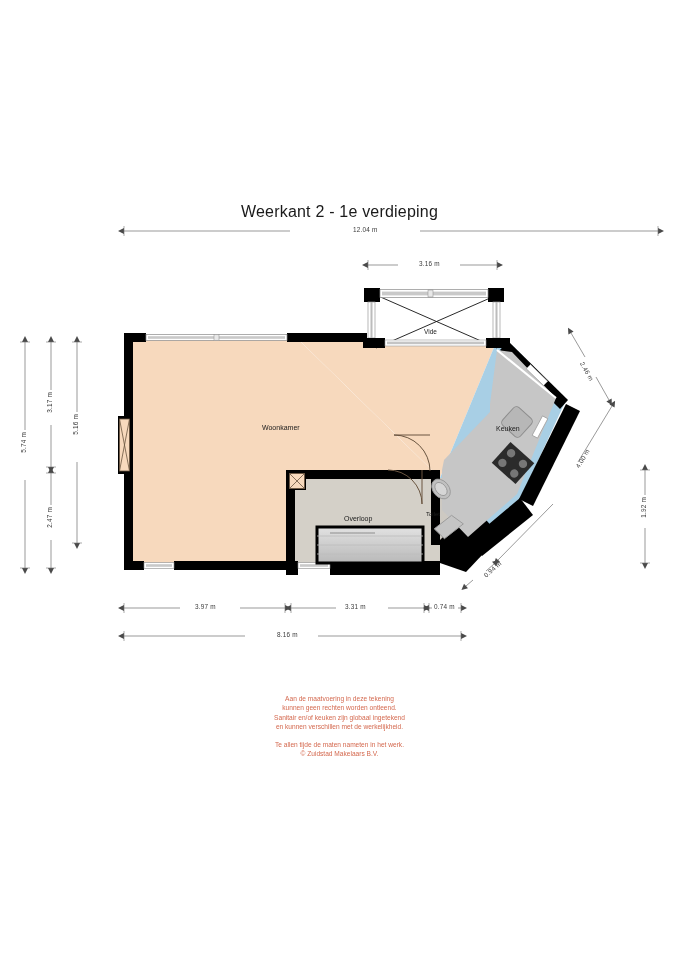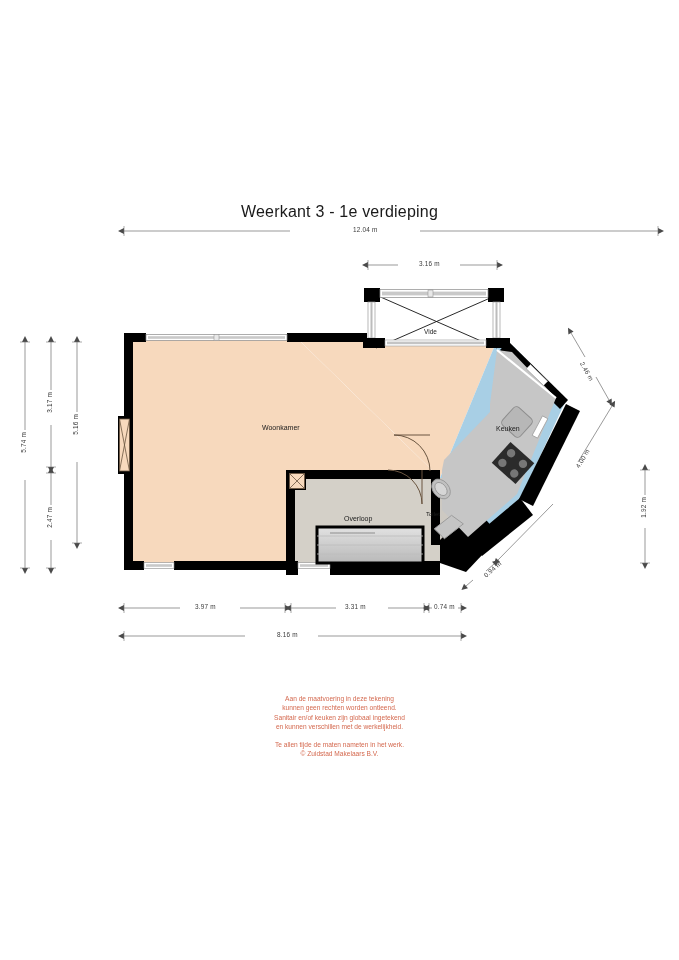--- a/index.html
+++ b/index.html
@@ -32,21 +32,21 @@
   }
   #footer .gap{display:block;height:8px;}
 
   svg{display:block;}
 </style>
 </head>
 <body>
 
 <div id="stage">
 
-  <div class="abs" id="title">Weerkant 3 - 1e verdieping</div>
+  <div class="abs" id="title">Weerkant 2 - 1e verdieping</div>
 
   <svg class="abs" style="left:0;top:0;" width="679" height="960" viewBox="0 0 679 960">
     <defs>
       <linearGradient id="stairGrad" x1="0" y1="1" x2="0" y2="0">
         <stop offset="0%" stop-color="#b9b9b9"></stop>
         <stop offset="55%" stop-color="#cfcfcf"></stop>
         <stop offset="100%" stop-color="#e2e2e2"></stop>
       </linearGradient>
       <marker id="arrL" markerWidth="7" markerHeight="7" refX="6" refY="3" orient="auto" markerUnits="userSpaceOnUse">
         <path d="M6,0 L0,3 L6,6 z" fill="#4a4a4a"></path>

